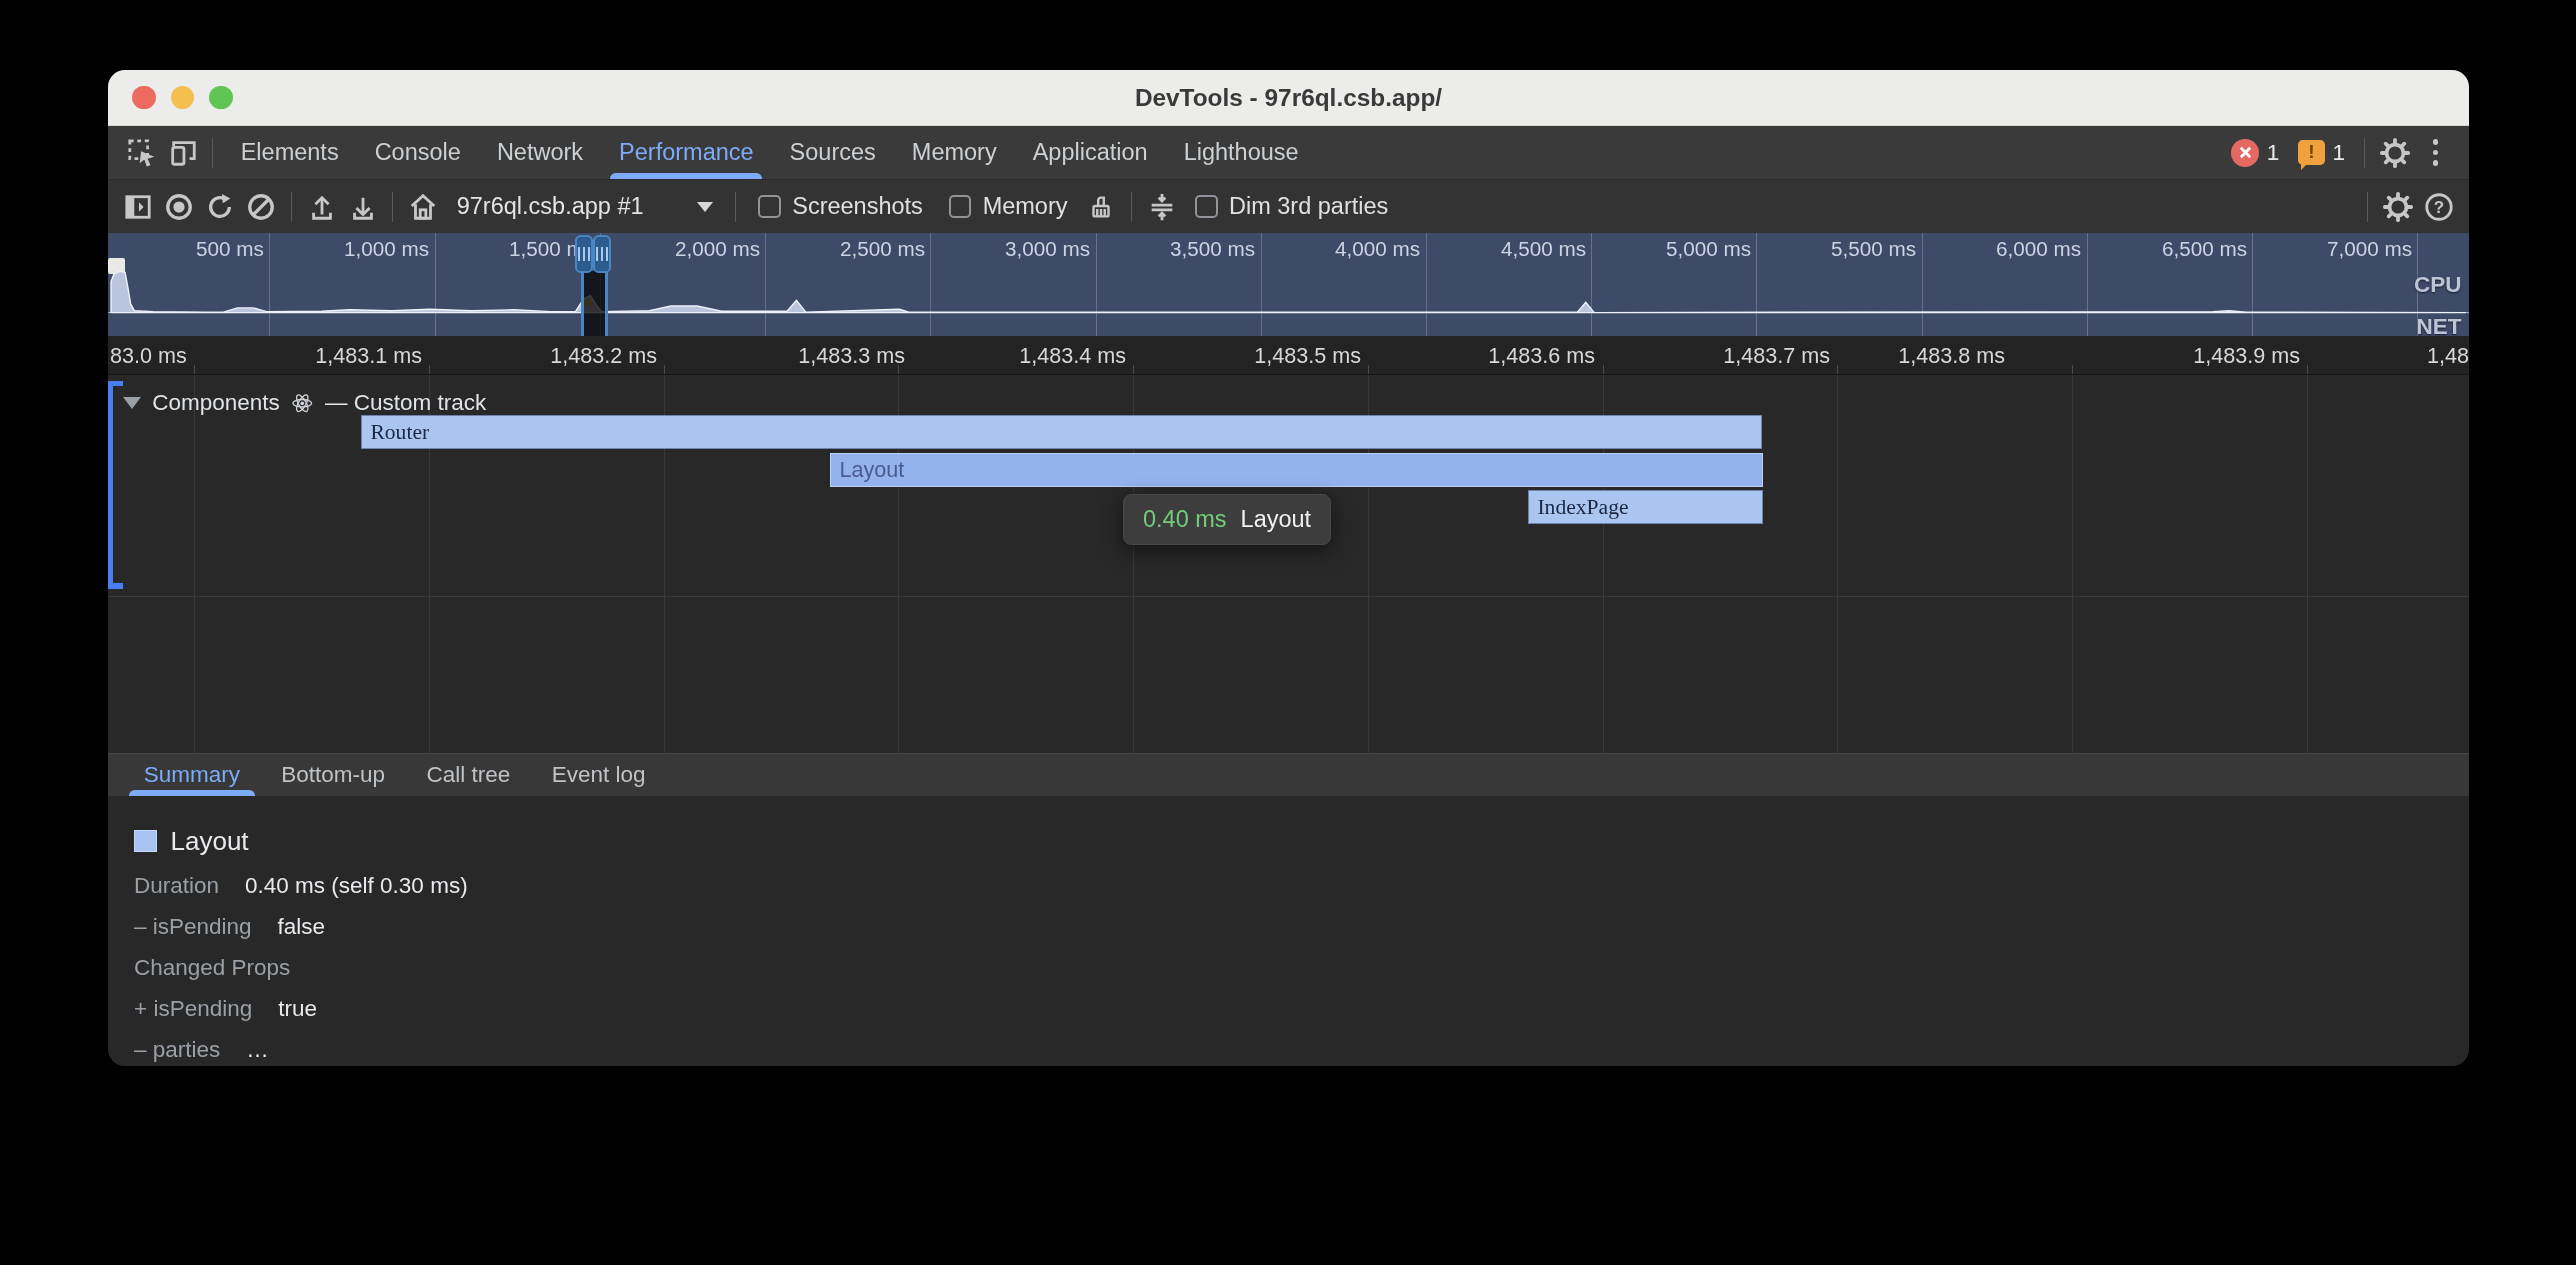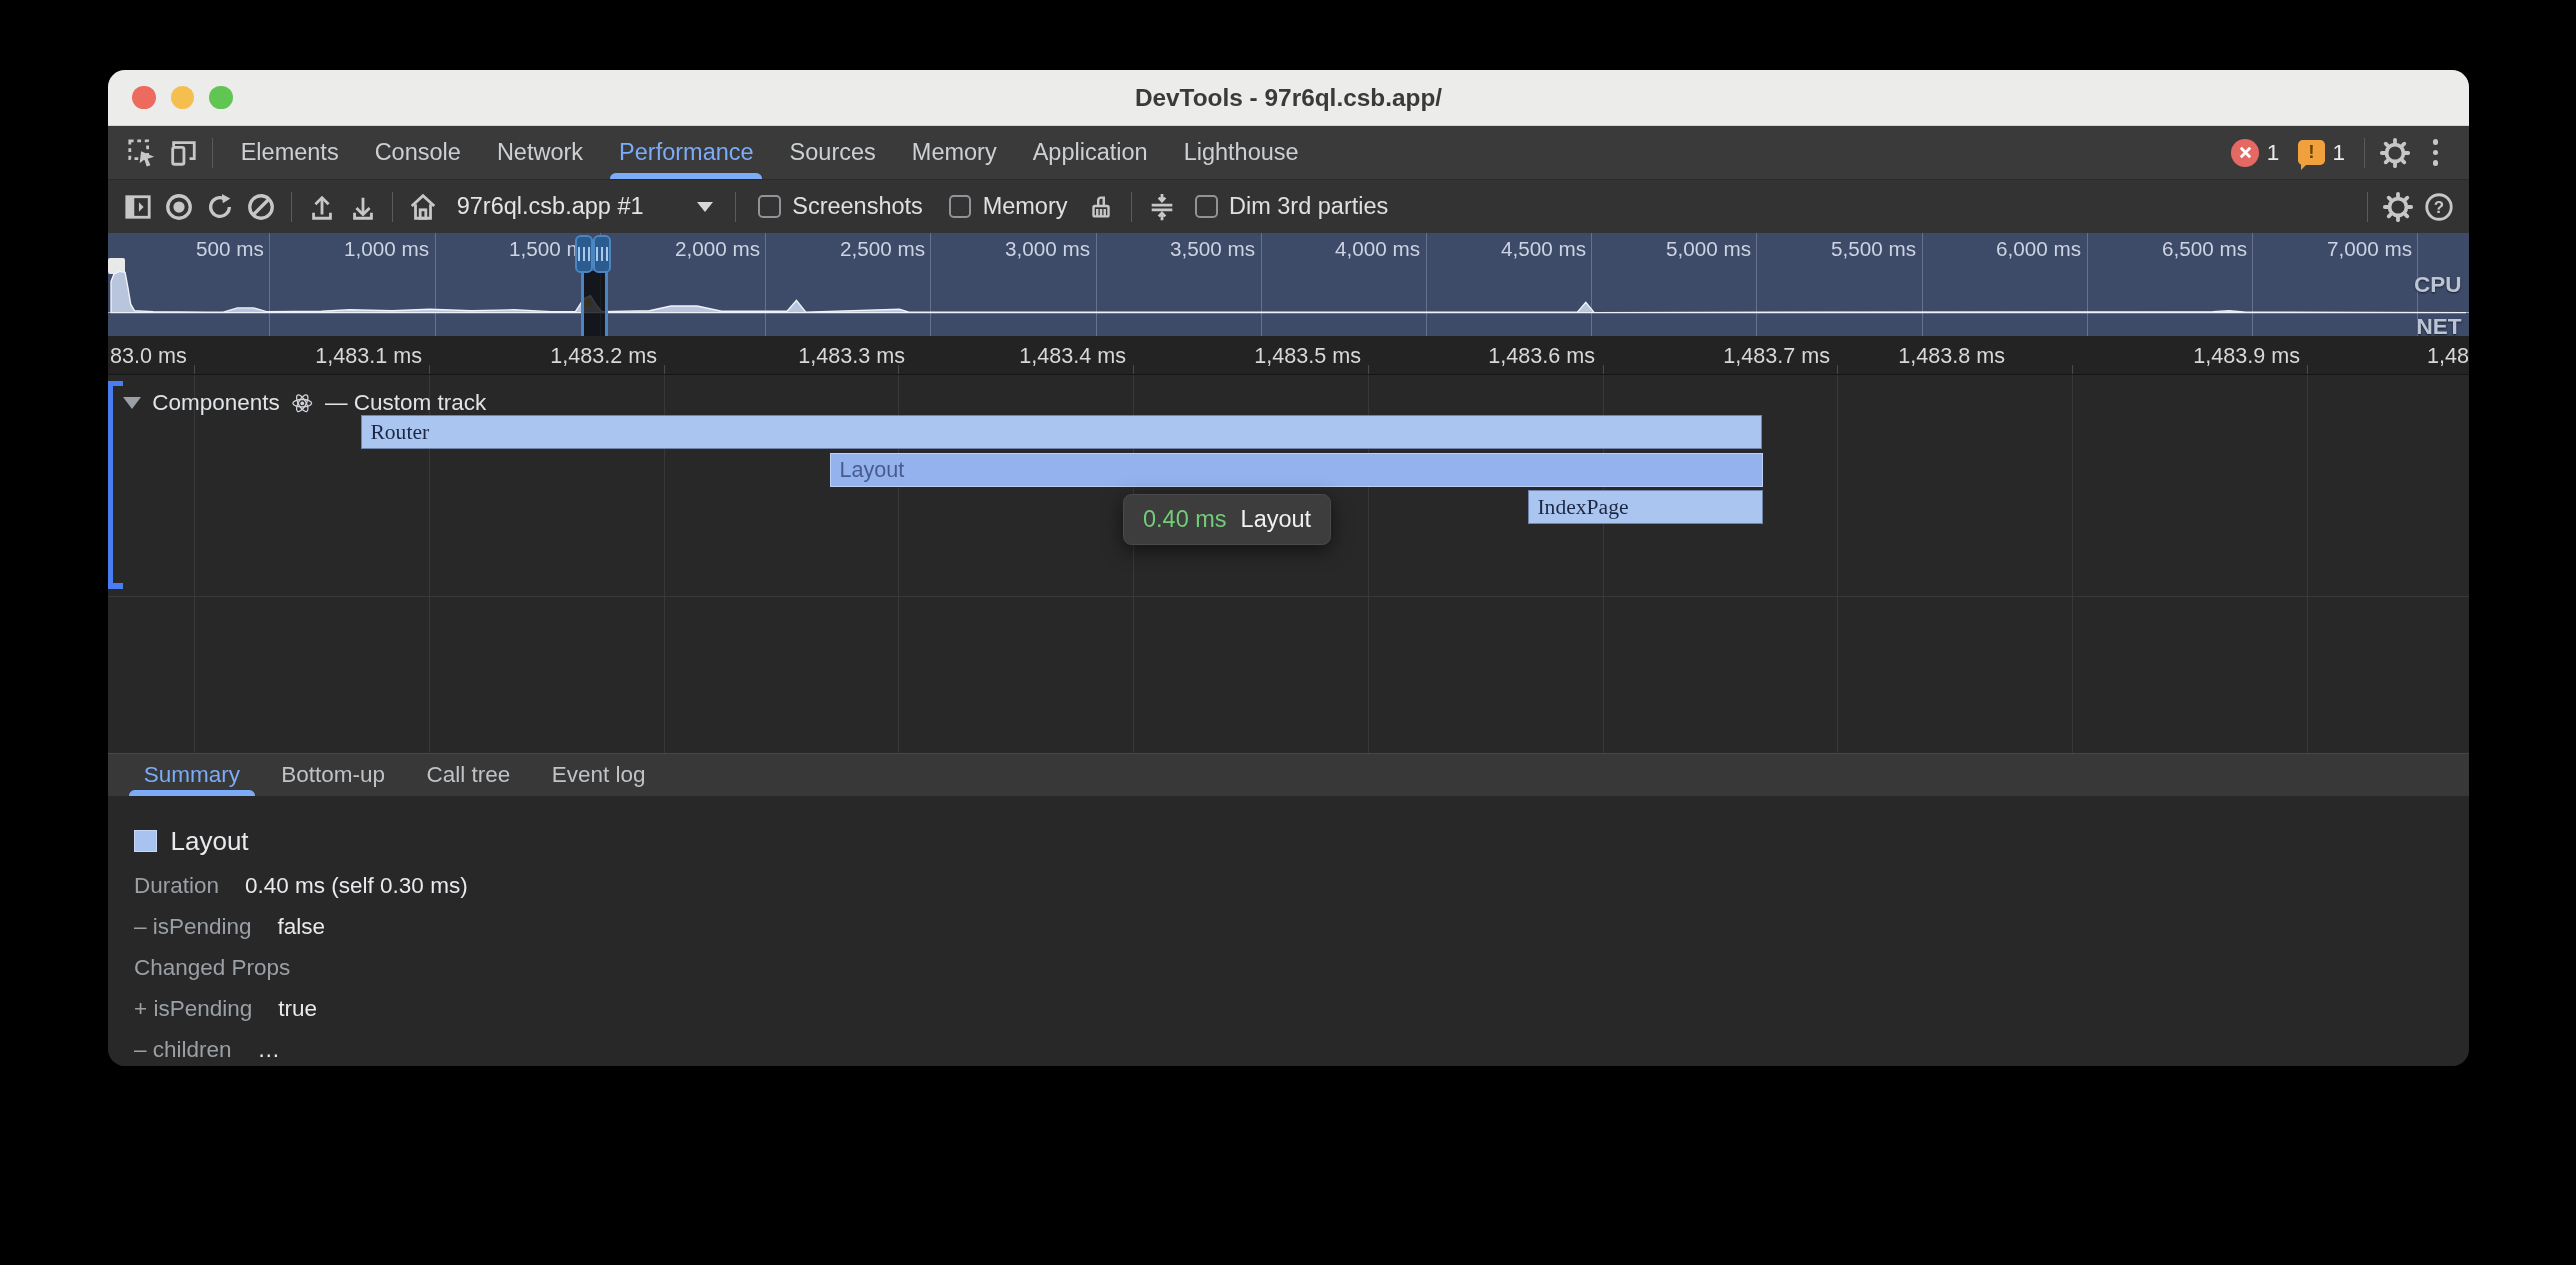--- a/index.html
+++ b/index.html
@@ -438,21 +438,21 @@
     </div>
     <div class="sum-row">
       <span class="sum-key">Changed Props</span>
       <span class="sum-val"></span>
     </div>
     <div class="sum-row">
       <span class="sum-key">+ isPending</span>
       <span class="sum-val">true</span>
     </div>
     <div class="sum-row">
-      <span class="sum-key">– children</span>
+      <span class="sum-key">– parties</span>
       <span class="sum-val">…</span>
     </div>
     <div class="sum-row">
       <span class="sum-key">+ children</span>
       <span class="sum-val">…</span>
     </div>
   </div>
 
 </div>
 

